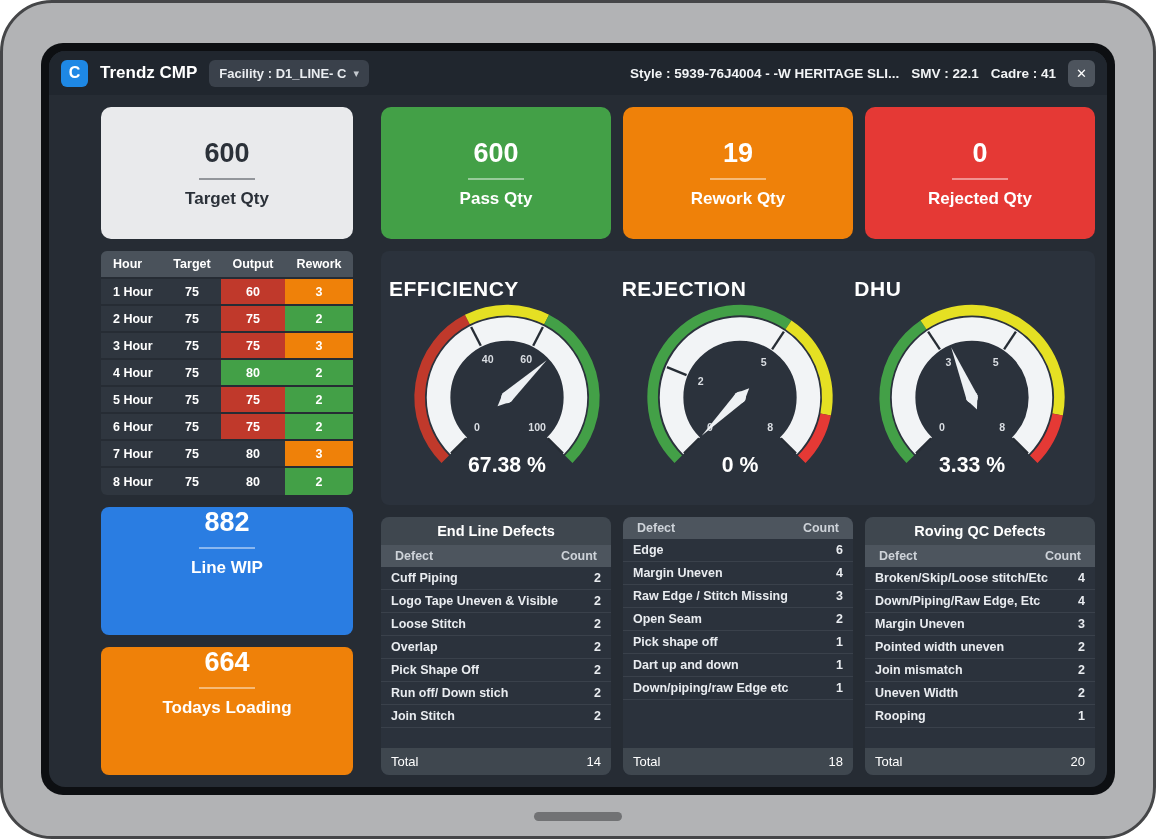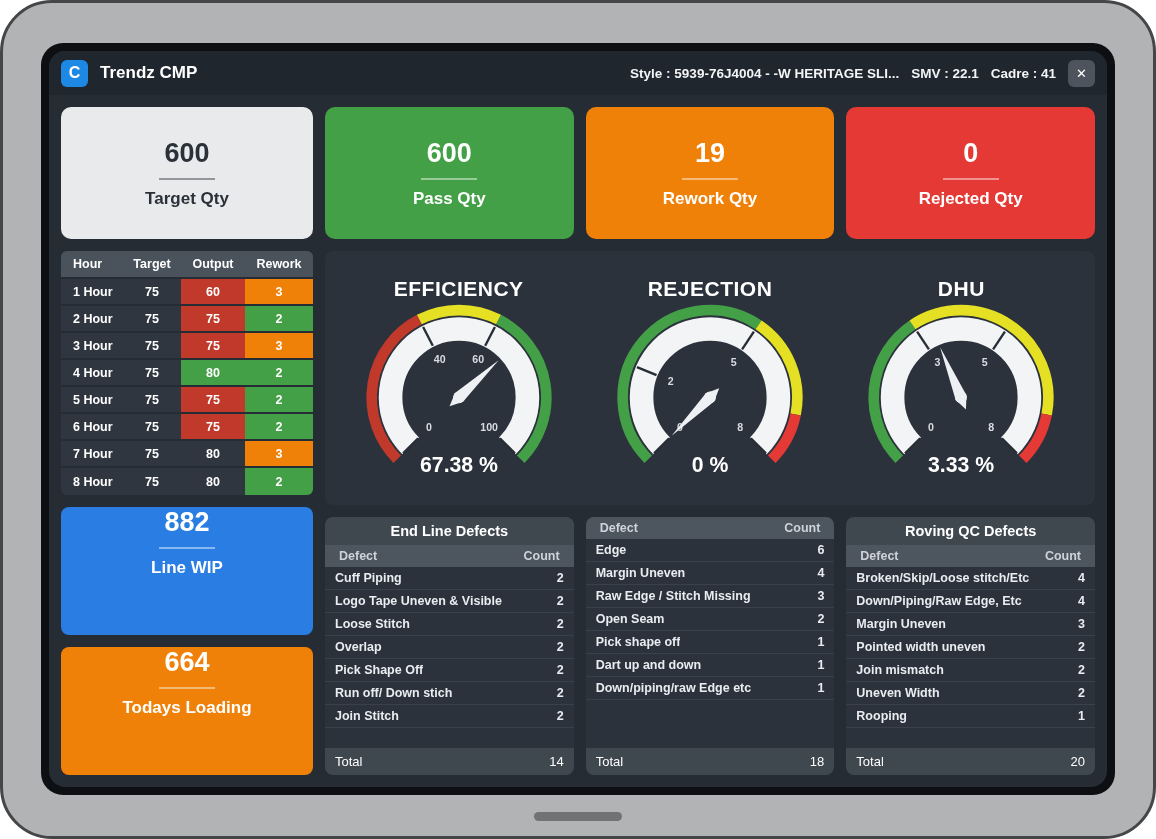--- a/index.html
+++ b/index.html
@@ -15,21 +15,21 @@
   .topbar { height:44px; flex:0 0 44px; background:#20262e; display:flex; align-items:center; gap:12px; padding:0 12px; color:#fff; }
   .logo { width:27px; height:27px; border-radius:6px; background:#1e88e5; display:flex; align-items:center; justify-content:center; font-weight:bold; font-size:16px; color:#fff; }
   .app-title { font-size:17px; font-weight:bold; }
   .facility { background:#3a414b; border:none; color:#e9ecf0; font-family:inherit; font-size:13px; font-weight:bold; border-radius:6px; padding:6px 10px; display:flex; align-items:center; gap:7px; cursor:pointer; }
   .facility .chev { font-size:11px; color:#c4c9cf; }
   .spacer { flex:1; }
   .hmeta { font-size:13.5px; font-weight:bold; color:#f2f4f6; white-space:nowrap; }
   .closebtn { width:27px; height:27px; border:none; border-radius:6px; background:#4d545d; color:#fff; font-size:13px; display:flex; align-items:center; justify-content:center; cursor:pointer; }
 
   
-  .content { flex:1; min-height:0; display:flex; gap:12px; padding:12px; }
+  .content { flex:1; min-height:0; display:flex; gap:28px; padding:12px;margin-left:40px; }
   .left-col { width:252px; flex:0 0 252px; display:flex; flex-direction:column; gap:12px; min-height:0; }
   .right-col { flex:1; display:flex; flex-direction:column; gap:12px; min-height:0; }
 
   
   .kpi { height:132px; border-radius:10px; display:flex; flex-direction:column; align-items:center; justify-content:center; color:#fff; }
   .kpi-value { font-size:27px; font-weight:bold; }
   .kpi-divider { width:56px; height:2px; background:currentColor; opacity:.45; margin:9px 0; }
   .kpi-label { font-size:17px; font-weight:bold; }
   .kpi-row { height:132px; flex:0 0 132px; display:grid; grid-template-columns:repeat(3,1fr); gap:12px; }
 
@@ -39,21 +39,21 @@
   .ht-row:last-child { border-bottom:none; }
   .ht-head { background:#4a525b; height:28px; }
   .ht-cell { display:flex; align-items:center; justify-content:center; }
   .c-hour { justify-content:flex-start; padding-left:12px; }
 
   
   .big-card { flex:1; border-radius:8px; display:flex; flex-direction:column; align-items:center; justify-content:flex-start; color:#fff; }
 
   
   .gauges { height:254px; flex:0 0 254px; background:#2b323c; border-radius:8px; display:grid; grid-template-columns:repeat(3,1fr); padding:8px; }
-  .gauge-col { display:flex; flex-direction:column; align-items:center; justify-content:center; min-width:0; }
+  .gauge-col { display:flex; flex-direction:column; align-items:flex-start; justify-content:center; min-width:0; }
   .gauge-title { font-size:21px; font-weight:800; letter-spacing:.5px; color:#fff; margin-bottom:2px; }
   .gauge-svg { width:236px; height:177px; display:block; }
 
   
   .defects-row { flex:1; display:grid; grid-template-columns:repeat(3,1fr); gap:12px; min-height:0; }
   .defect-panel { background:#2b323c; border-radius:8px; display:flex; flex-direction:column; overflow:hidden; color:#e9ecf0; }
   .dt-title { background:#3f474f; text-align:center; font-size:14.5px; font-weight:bold; padding:6px 4px; color:#fff; }
   .dt-cols { display:flex; justify-content:space-between; background:#4d555e; color:#ced3d9; font-size:12.5px; font-weight:bold; padding:4px 14px; }
   .dt-body { flex:1; overflow:hidden; }
   .dt-row { display:flex; justify-content:space-between; gap:8px; padding:4px 10px; border-bottom:1px solid #3a414b; font-size:12.5px; font-weight:bold; }
@@ -65,20 +65,24 @@
 
 <div class="device">
   <div class="screen">
     <div class="app">
 
       <header class="topbar">
         <div class="logo">
           <span>C</span>
         </div>
         <div class="app-title">Trendz CMP</div>
+        <button class="facility">
+          <span>Facility : D1_LINE- C</span>
+          <span class="chev">▾</span>
+        </button>
         <div class="spacer"></div>
         <div class="hmeta">Style : 5939-76J4004 - -W HERITAGE SLI...</div>
         <div class="hmeta">SMV : 22.1</div>
         <div class="hmeta">Cadre : 41</div>
         <button class="closebtn">
           <span>✕</span>
         </button>
       </header>
 
       <main class="content">

